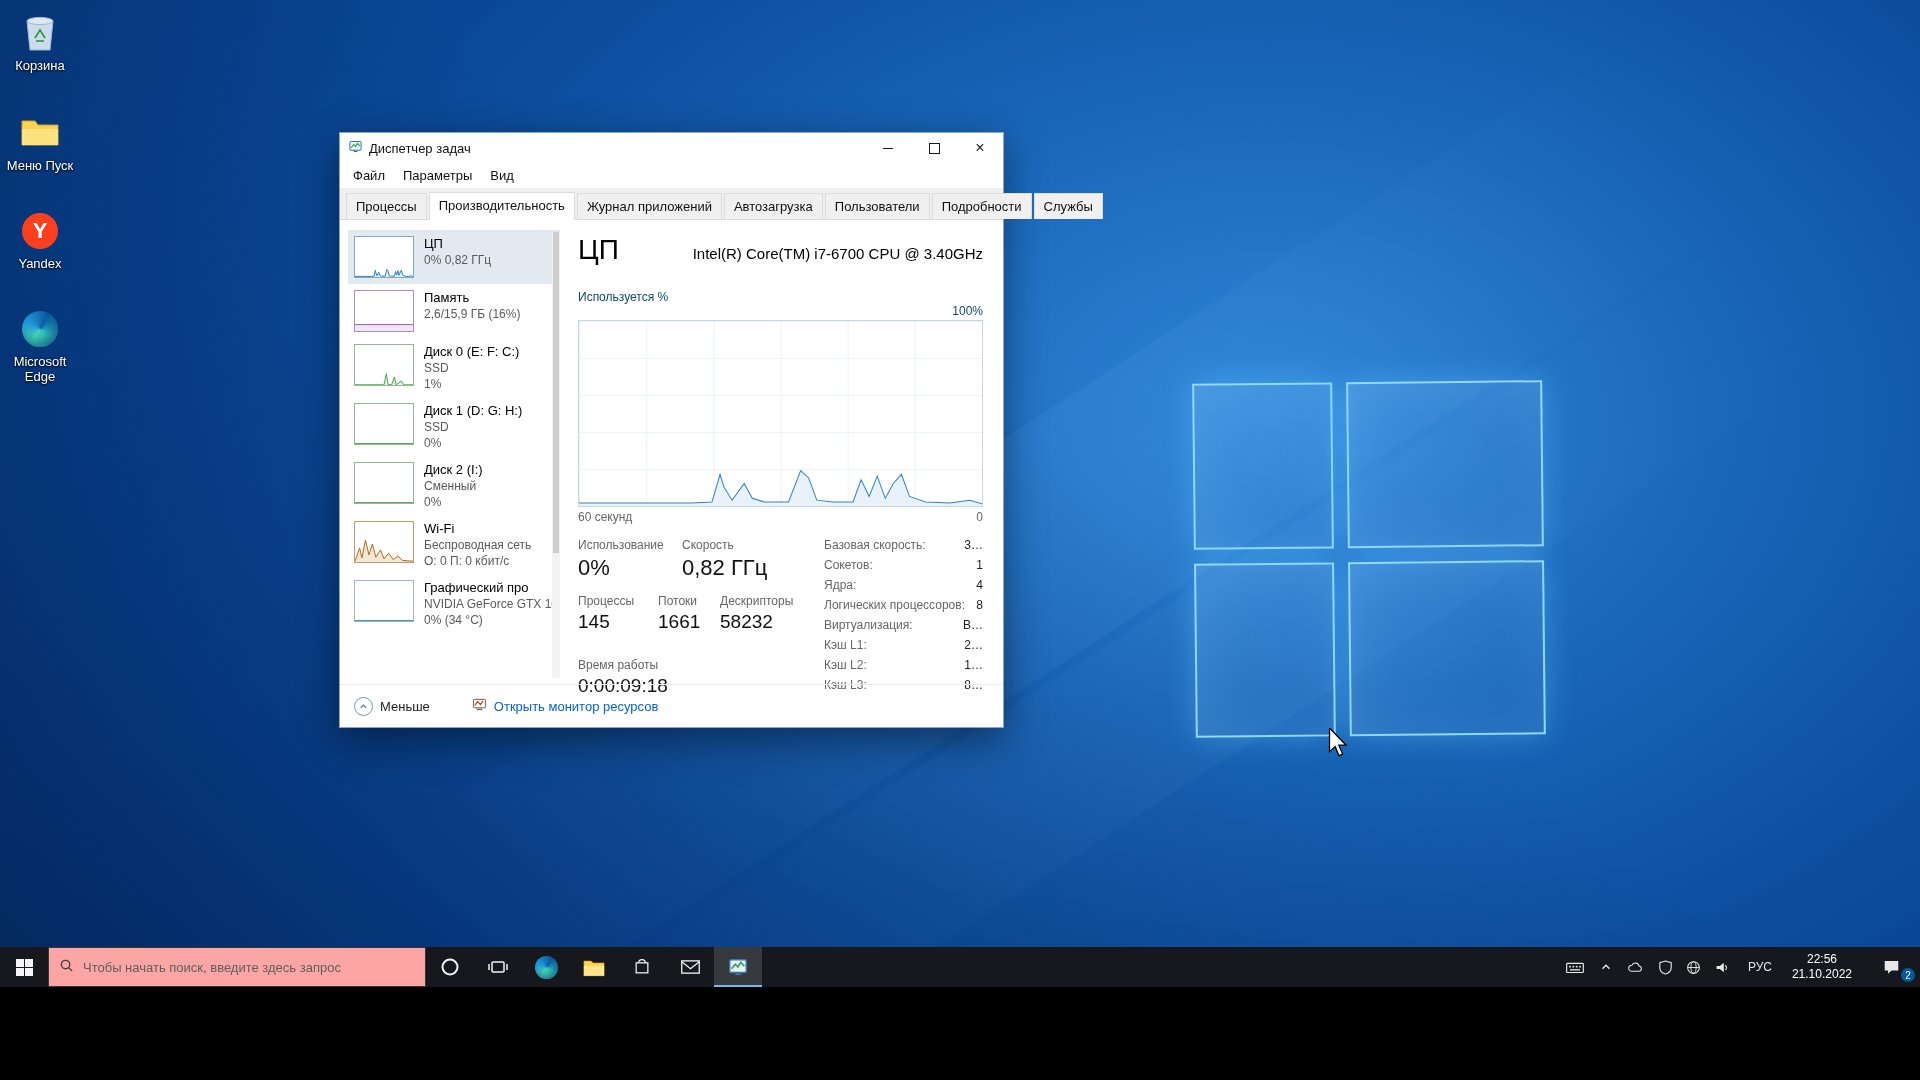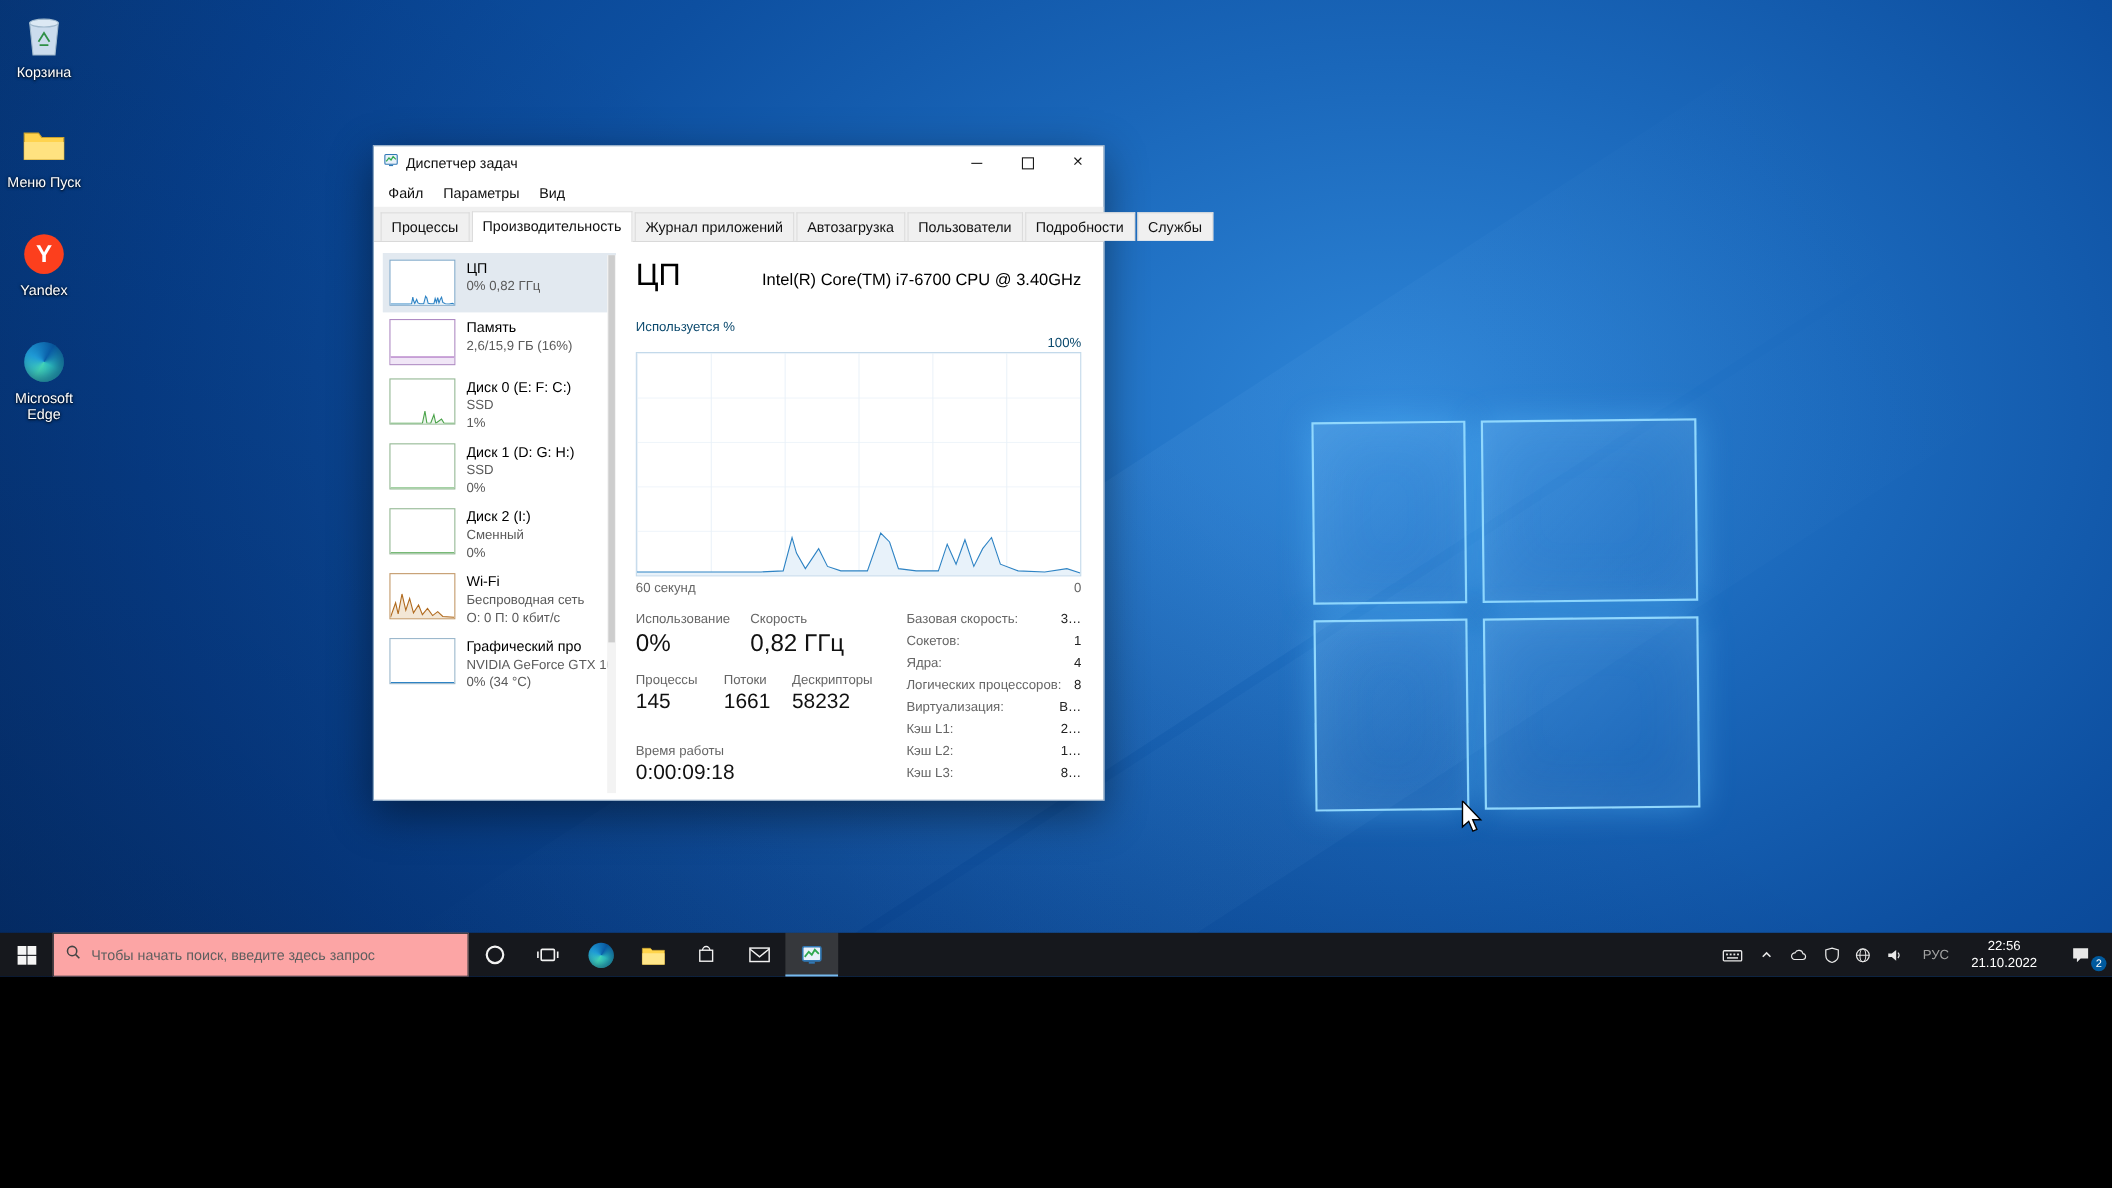--- a/index.html
+++ b/index.html
@@ -1,16 +1,16 @@
 <!DOCTYPE html>
 <html><head>
 <meta charset="utf-8">
 <style>
   html,body{margin:0;padding:0;background:#000;}
-  #screen{position:relative;width:1920px;height:888px;overflow:hidden;
+  #screen{position:relative;width:1920px;height:987px;overflow:hidden;
     font-family:"Liberation Sans",sans-serif;
     background:
       linear-gradient(215deg, rgba(0,10,40,0) 45%, rgba(0,12,48,.30) 100%),
       radial-gradient(1500px 1050px at 66% 42%, #2e86d8 0%, #1a67ba 30%, #0d4fa0 55%, #07418e 76%, #063573 100%);
   }
   
   .beam{position:absolute;pointer-events:none;}
   #beam1{left:300px;top:430px;width:1500px;height:220px;transform:rotate(-33deg);
     background:linear-gradient(90deg, rgba(140,200,255,0) 0%, rgba(140,200,255,.07) 55%, rgba(140,200,255,0) 100%);}
   #beam2{left:500px;top:600px;width:1400px;height:160px;transform:rotate(-33deg);
@@ -103,21 +103,21 @@
   .winlogo16{display:grid;grid-template-columns:8px 8px;grid-template-rows:8px 8px;gap:1px;}
   .winlogo16 div{background:#f5f5f5;}
   .tb-search{width:356px;background:#fca5a5;border:1px solid #33373d;display:flex;align-items:center;
     padding:0 10px;gap:9px;}
   .search-text{font-size:13px;color:#5f5f5f;white-space:nowrap;overflow:hidden;}
   .tb-app{width:48px;display:flex;align-items:center;justify-content:center;}
   .tb-app.active{background:rgba(255,255,255,.14);box-shadow:inset 0 -2px 0 #76b9ed;}
   .tb-spacer{flex:1;}
   .tray{display:flex;align-items:center;}
   .tray-item{padding:0 7px;height:100%;display:flex;align-items:center;color:#fff;}
-  .lang{font-size:12px;padding:0 10px;color:#a3a3a3;}
+  .lang{font-size:12px;padding:0 10px;color:#e5e5e5;}
   .clock{font-size:12px;line-height:15px;text-align:center;padding:0 10px;color:#fff;}
   .notif{width:44px;justify-content:center;position:relative;}
   .badge{position:absolute;right:5px;bottom:5px;min-width:14px;height:14px;border-radius:50%;
     background:#005a9e;color:#fff;font-size:10px;display:flex;align-items:center;justify-content:center;}
   #cursor{position:absolute;left:1328px;top:728px;z-index:10;pointer-events:none;}
 </style>
 </head>
 <body>
 
 <div id="screen">
@@ -390,20 +390,40 @@
               </div>
             <div class="info-row">
                 <span class="info-label">Кэш L3:</span>
                 <span class="info-value">8…</span>
               </div>
           </div>
         </div>
       </div>
     </div>
 
+    <div class="tm-footer">
+      <div class="less">
+        <span class="chev-circle">
+          <svg width="9" height="9" viewBox="0 0 10 10">
+              <polyline points="2,6.5 5,3.5 8,6.5" fill="none" stroke="#4a7ba6" stroke-width="1.4"></polyline>
+            </svg>
+        </span>
+        <span>Меньше</span>
+      </div>
+      <div class="resmon">
+        <span>
+          <svg width="15" height="15" viewBox="0 0 16 16">
+              <rect x="1.5" y="2.5" width="13" height="9" rx="1" fill="#fff" stroke="#8a4a3a"></rect>
+              <polyline points="3,9 6,5 9,8 12,4" stroke="#c0392b" fill="none" stroke-width="1.3"></polyline>
+              <rect x="5" y="12.5" width="6" height="1.5" fill="#6a6a6a"></rect>
+            </svg>
+        </span>
+        <span class="resmon-link">Открыть монитор ресурсов</span>
+      </div>
+    </div>
   </div>
 
   <div id="taskbar">
     <div class="tb-start">
       <div class="winlogo16">
           <div></div>
           <div></div>
           <div></div>
           <div></div>
         </div>

